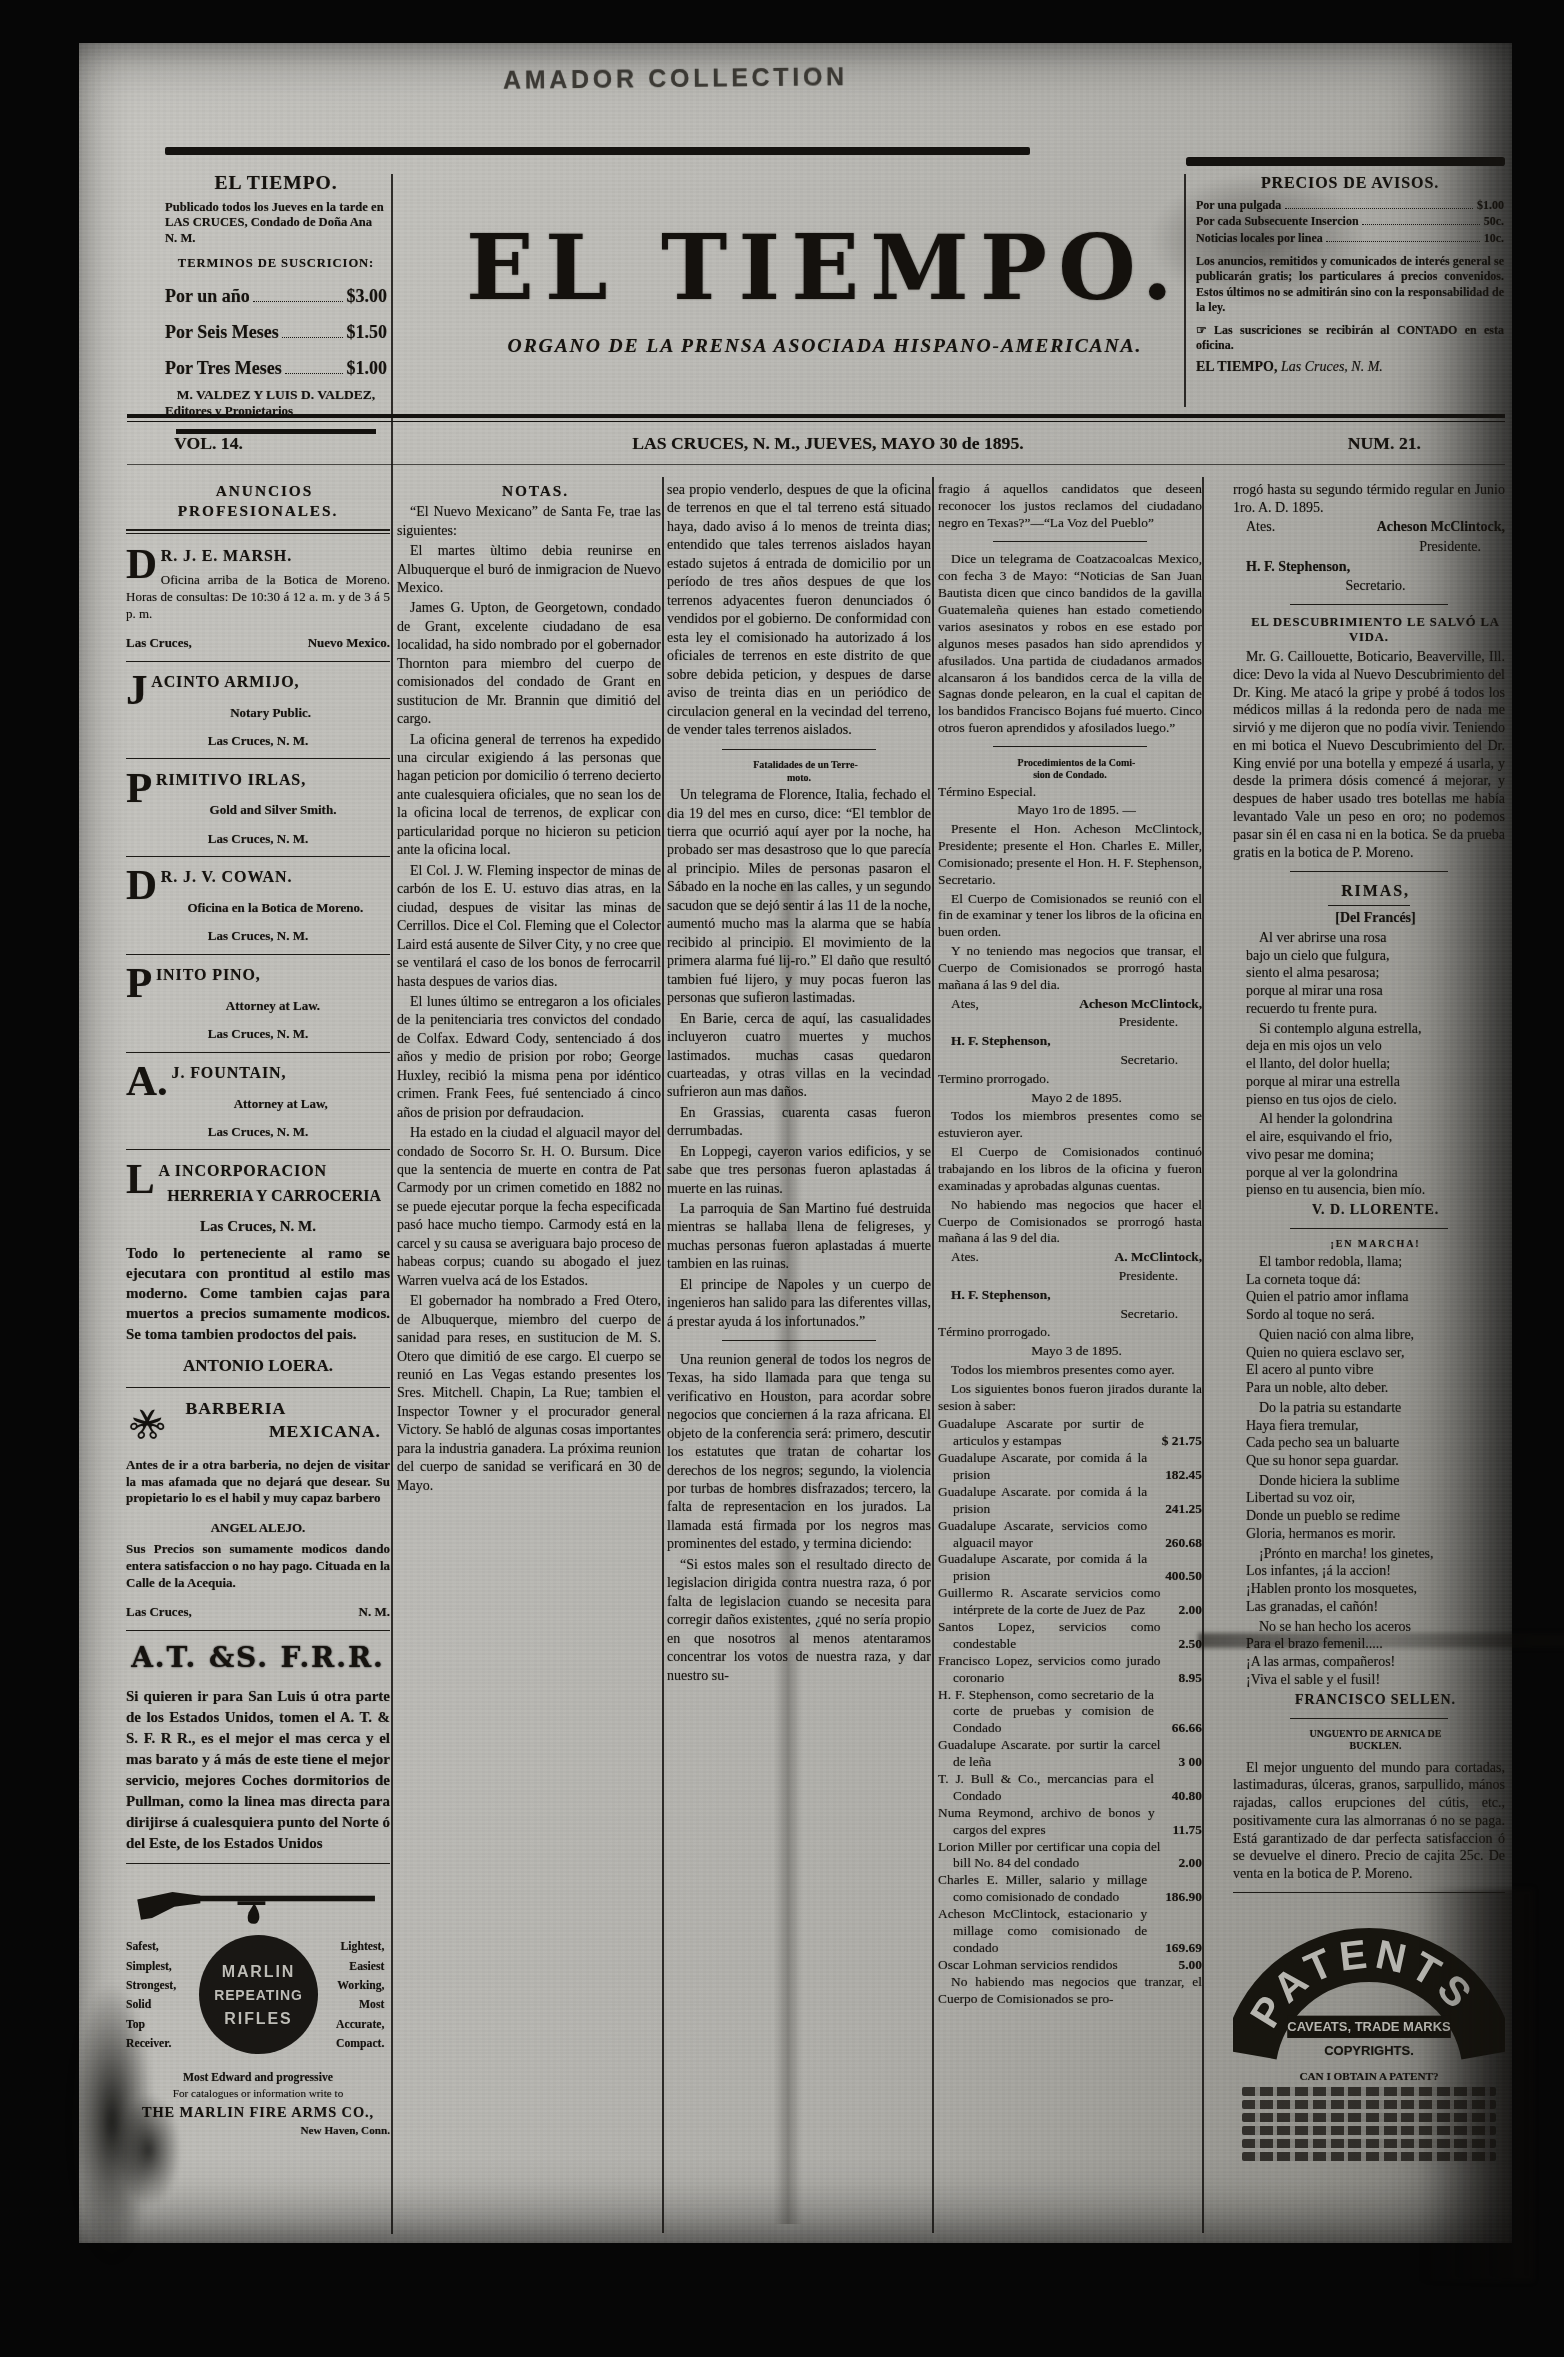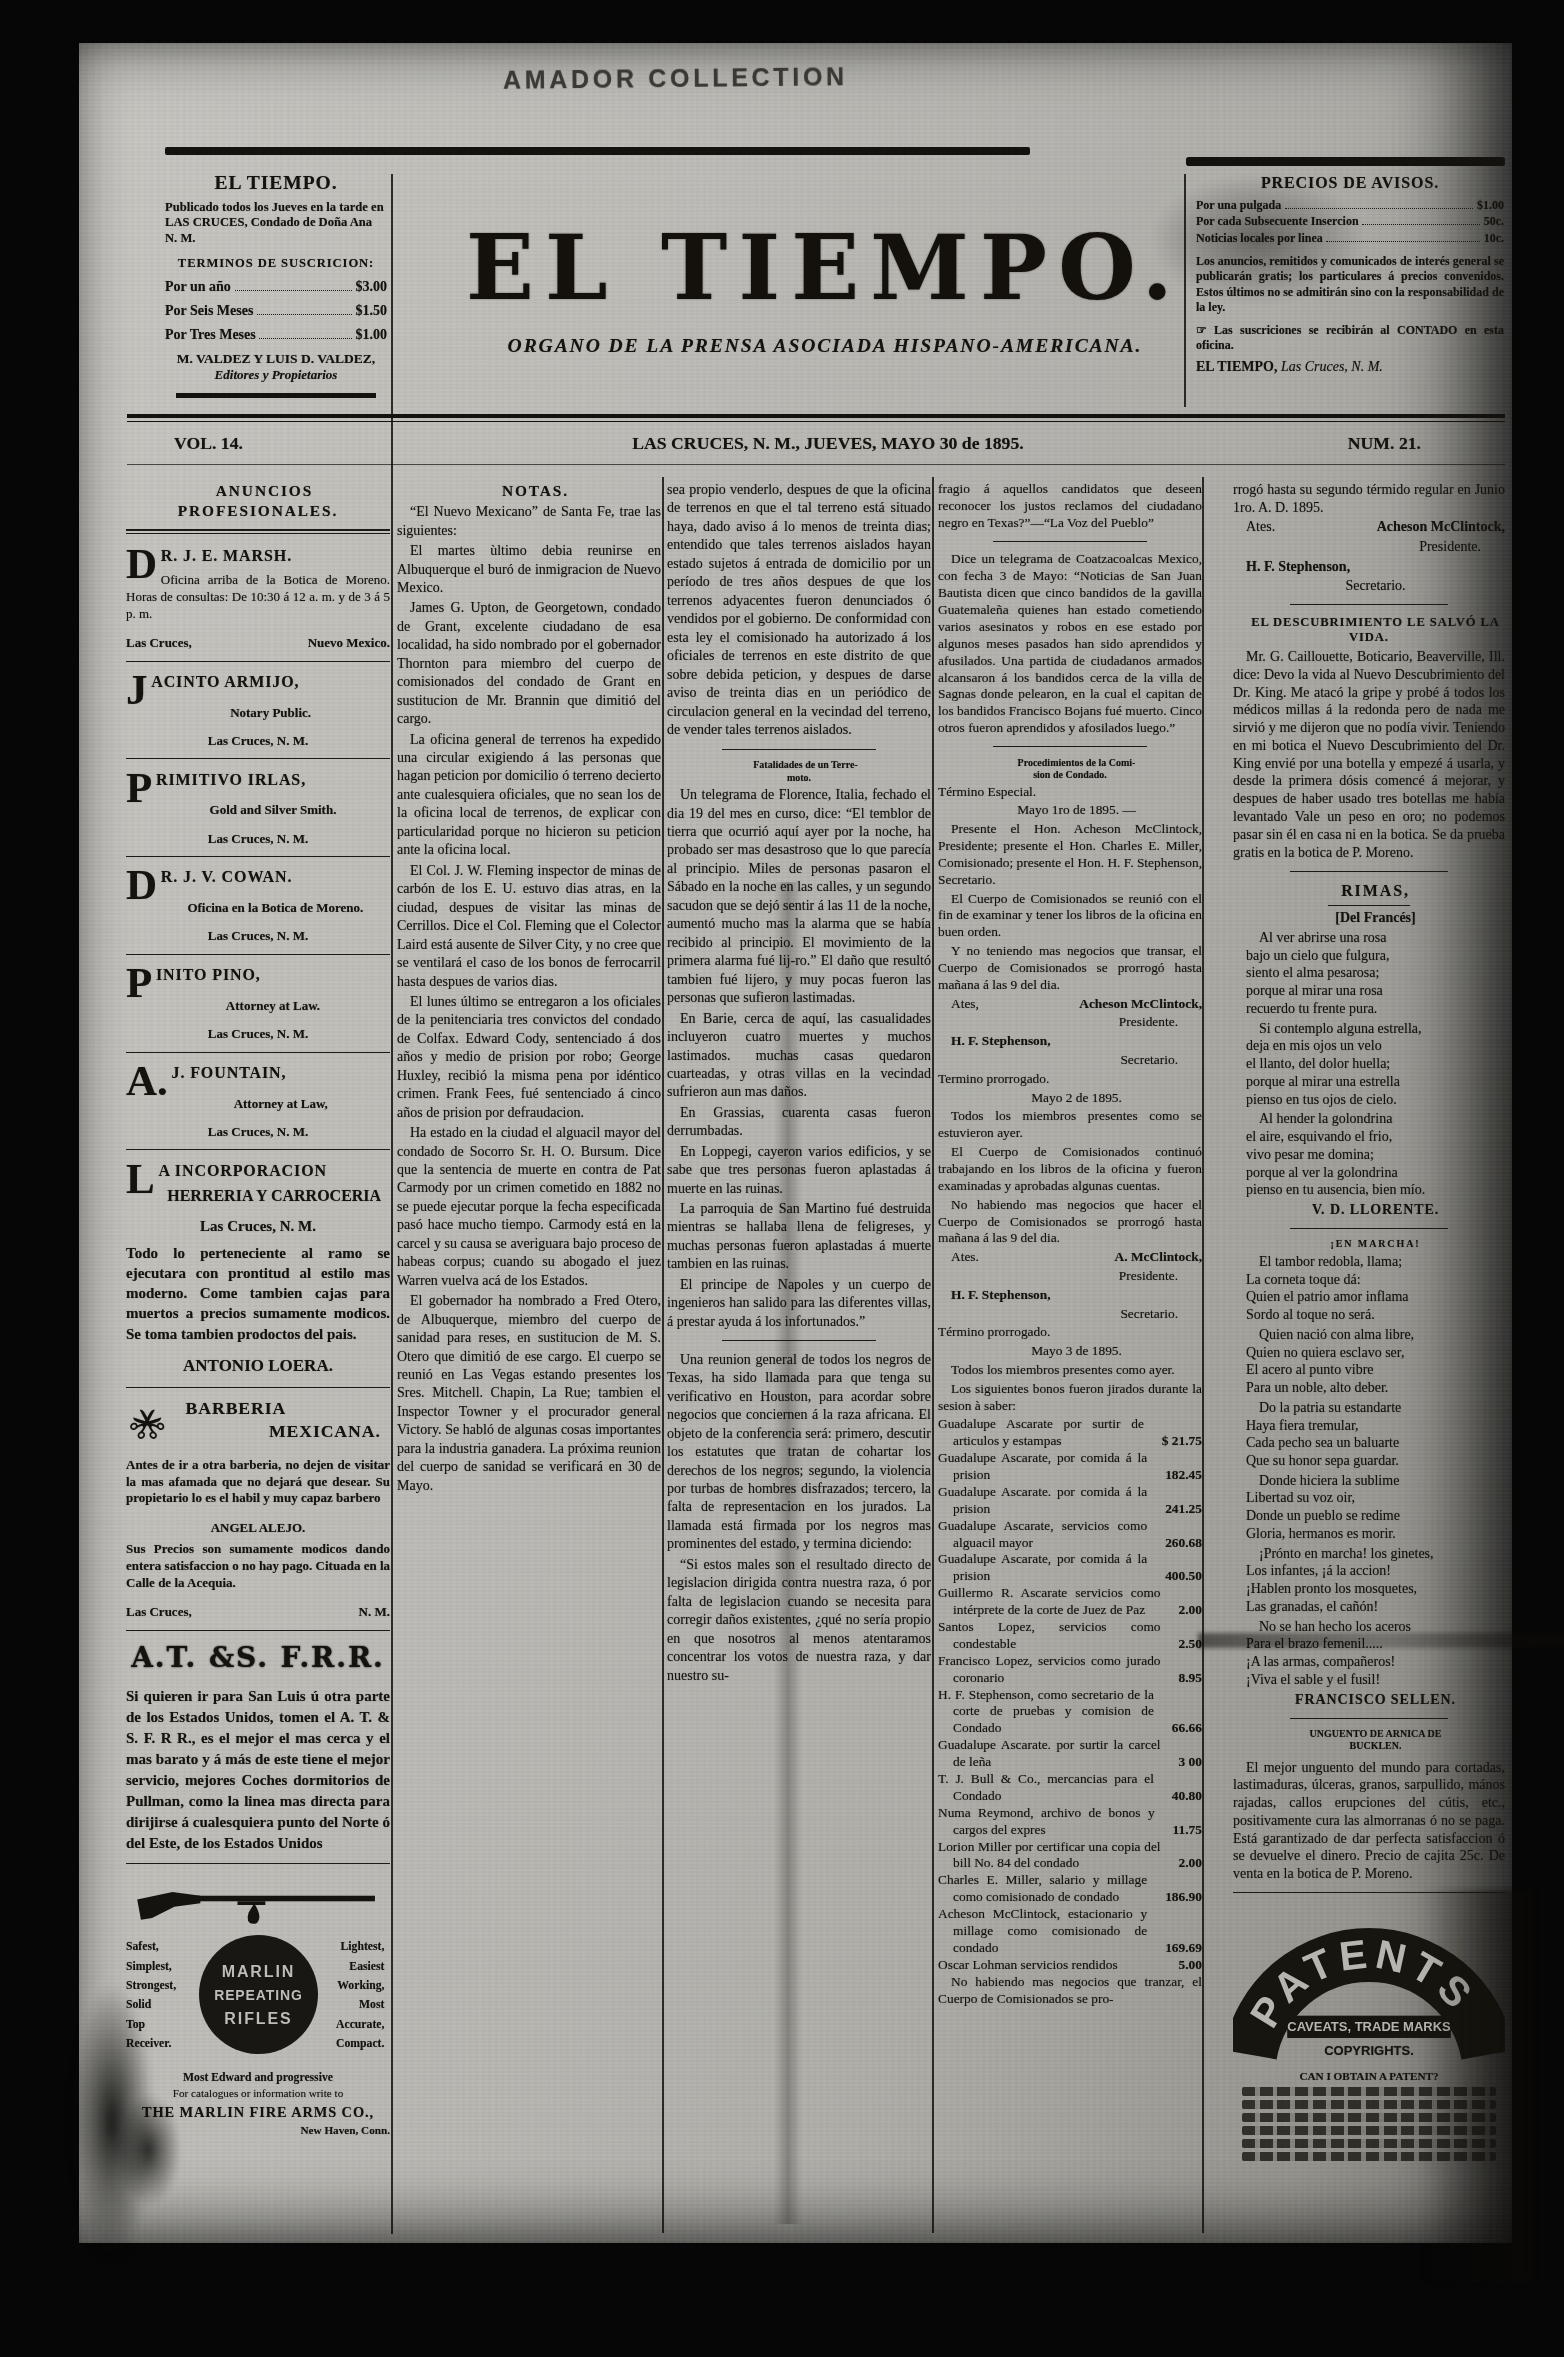--- a/index.html
+++ b/index.html
@@ -18,24 +18,24 @@
   .stamp{position:absolute;left:424px;top:20.5px;font-family:"Liberation Sans",sans-serif;
          font-weight:bold;font-size:25px;letter-spacing:3.7px;color:rgba(50,48,44,.85);
          transform:rotate(-.6deg);filter:blur(0.4px);}
   .toprule{position:absolute;left:86px;top:104px;width:865px;height:7.5px;background:#14120f;border-radius:1.9px;}
   .toprule2{position:absolute;left:1107px;top:114px;width:319px;height:9.3px;background:#14120f;border-radius:2.8px;}
   .vrule{position:absolute;width:1.9px;background:rgba(20,18,15,.85);}
   .leftbox{position:absolute;left:86px;top:129px;width:222px;}
   .lb-title{font-weight:bold;font-size:19.6px;text-align:center;letter-spacing:0.9px;}
   .lb-pub{font-size:12.6px;font-weight:bold;margin-top:5.6px;line-height:1.25;}
   .lb-terms{font-weight:bold;font-size:12.6px;text-align:center;margin-top:9.3px;letter-spacing:0.9px;}
-  .dotrow{display:flex;align-items:baseline;font-size:14px;font-weight:bold;margin-top:8px;}
+  .dotrow{display:flex;align-items:baseline;font-size:18px;font-weight:bold;margin-top:15px;}
   .dots{flex:1;border-bottom:1.9px dotted #1c1a16;margin:0 3.7px 2.8px 3.7px;height:0.9px;}
   .lb-ed{font-weight:bold;font-size:13.5px;text-align:center;margin-top:8.4px;}
-  .lb-ed2{font-weight:bold;font-style:italic;font-size:13px;text-align:center;}
+  .lb-ed2{font-weight:bold;font-size:13px;}
   .lb-bar{margin:9.3px auto 0;width:200px;height:5.6px;background:#14120f;}
   .mast{position:absolute;left:322px;top:172px;width:848px;text-align:center;}
   .mast-title{font-family:"DejaVu Serif",serif;font-weight:bold;font-size:89px;letter-spacing:11.2px;
               color:#14110d;text-shadow:0 0 1.9px rgba(20,17,13,.5);}
   .mast-sub{font-style:italic;font-weight:bold;font-size:19.6px;letter-spacing:1.9px;margin-top:15px;}
   .dblrule{position:absolute;left:48px;top:371px;width:1378px;border-top:4.7px solid #14120f;}
   .dblrule:after{content:"";display:block;margin-top:2.8px;border-top:1.4px solid #14120f;}
   .dateline{position:absolute;left:48px;top:390px;width:1378px;font-weight:bold;font-size:17.7px;}
   .dl-vol{position:absolute;left:47px;}
   .dl-place{position:absolute;left:12px;width:100%;text-align:center;}

